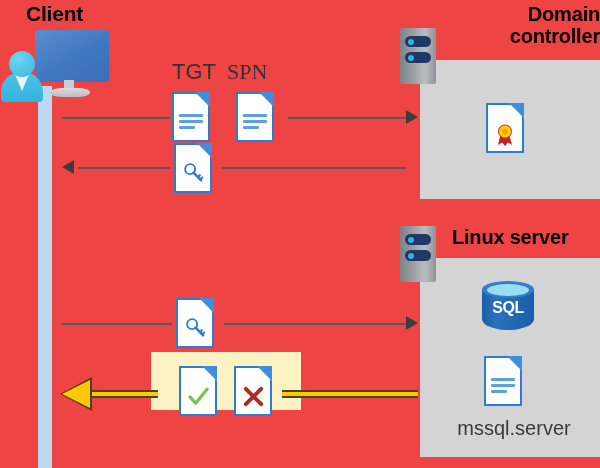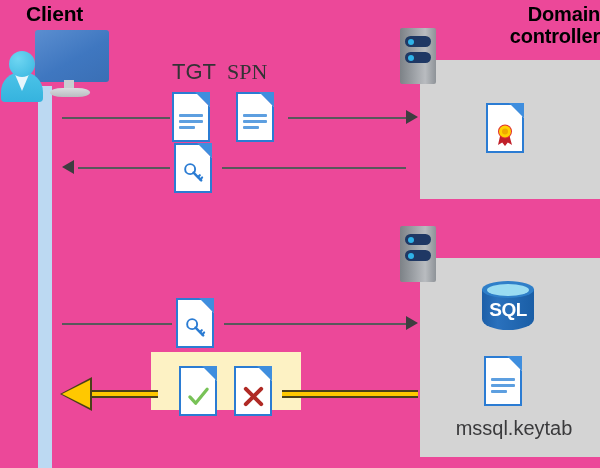--- a/index.html
+++ b/index.html
@@ -7,21 +7,21 @@
     padding: 0;
     background: #ffffff;
   }
   body {
     font-family: "Liberation Sans", sans-serif;
   }
   #canvas {
     position: relative;
     width: 600px;
     height: 468px;
-    background: #ec4899;
+    background: #ef4444;
     overflow: hidden;
   }
   .abs { position: absolute; }
 
   
   .heading-bold {
     font-weight: bold;
     color: #000000;
     line-height: 1.12;
     letter-spacing: -0.2px;
@@ -293,36 +293,37 @@
     left: 5px; top: 3px;
     width: 42px; height: 12px;
     border-radius: 50%;
     background: #9adcf2;
   }
   #sql-text {
     position: absolute;
     left: 0; top: 18px;
     width: 52px;
     text-align: center;
-    font-size: 19px;
+    font-size: 16px;
     font-weight: bold;
     color: #ffffff;
     letter-spacing: -0.5px;
   }
 </style>
 </head>
 <body>
 
 <div id="canvas">
 
   <div class="abs server-panel" id="dc-panel"></div>
   <div class="abs server-panel" id="linux-panel"></div>
 
   <div class="abs heading-bold" id="client-title">Client</div>
   <div class="abs heading-bold" id="dc-title">Domain controller</div>
+  <div class="abs heading-bold" id="linux-title">Linux server</div>
 
   <div class="abs" id="client-lifeline"></div>
   <div class="abs" id="client-monitor"></div>
   <div class="abs" id="client-neck"></div>
   <div class="abs" id="client-base"></div>
   <div class="abs" id="client-body"></div>
   <div class="abs" id="client-collar"></div>
   <div class="abs" id="client-head"></div>
 
   <div class="abs rack" id="dc-rack">
@@ -412,21 +413,21 @@
 
   <div class="abs doc" id="doc-keytab">
     <div class="doc-body"></div>
     <div class="doc-fold"></div>
     <div class="doc-lines">
         <i></i>
         <i></i>
         <i></i>
       </div>
   </div>
-  <div class="abs" id="label-keytab">mssql.keytab</div>
+  <div class="abs" id="label-keytab">mssql.server</div>
 
   <div class="abs" id="gold-highlight"></div>
   <div class="abs goldline" id="gold-seg-left"></div>
   <div class="abs goldline" id="gold-seg-right"></div>
   <div class="abs" id="gold-arrow-outline"></div>
   <div class="abs" id="gold-arrow"></div>
 
   <div class="abs doc" id="doc-ok">
     <div class="doc-body"></div>
     <div class="doc-fold"></div>

